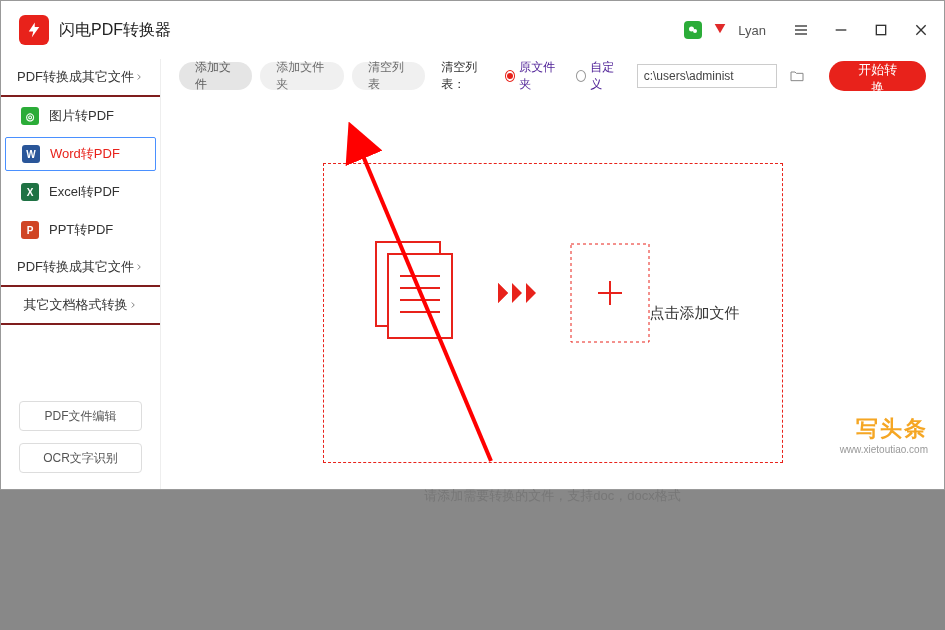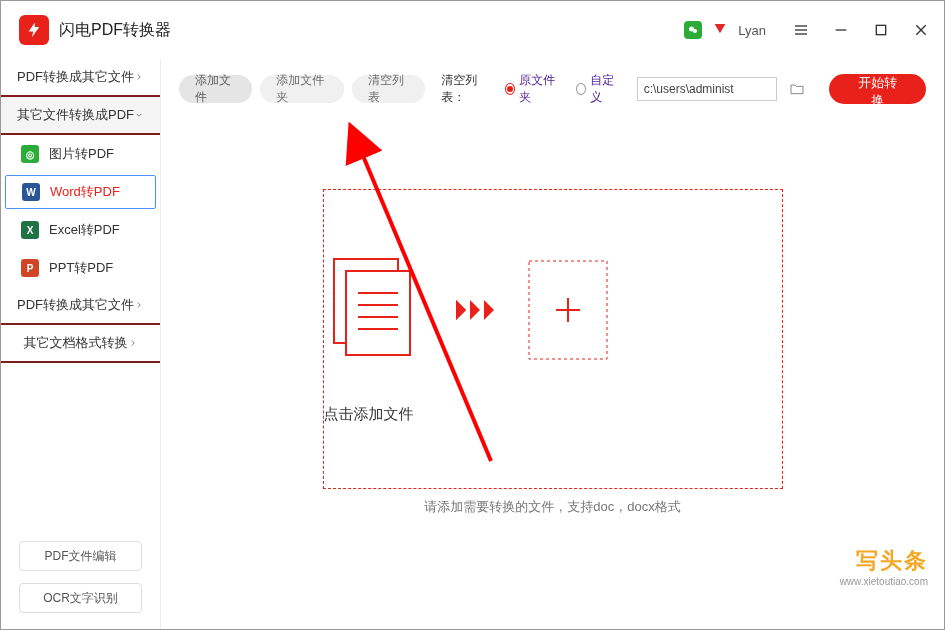--- a/index.html
+++ b/index.html
@@ -1,17 +1,17 @@
 <!DOCTYPE html>
 <html><head>
 <meta charset="utf-8">
 <style>
 * { margin: 0; padding: 0; box-sizing: border-box; }
 body { font-family: "Microsoft YaHei", sans-serif; background: #888; width: 945px; height: 630px; overflow: hidden; }
-.window { width: 945px; height: 630px; background: #fff; border: 1px solid #999; display: flex; flex-direction: column; position: relative; }
+.window { width: 945px; height: 490px; background: #fff; border: 1px solid #999; display: flex; flex-direction: column; position: relative; }
 .titlebar { height: 58px; display: flex; align-items: center; padding: 0 8px 0 18px; }
 .logo { width: 30px; height: 30px; background: #e8221b; border-radius: 6px; display: flex; align-items: center; justify-content: center; color: #fff; font-weight: bold; margin-right: 10px; }
 .app-title { font-size: 16px; color: #222; font-weight: 500; flex: 0 0 auto; }
 .titlebar-spacer { flex: 1; }
 .titlebar-right { display: flex; align-items: center; gap: 10px; }
 .wechat-badge { width: 18px; height: 18px; background: #2bac38; border-radius: 4px; display: flex; align-items: center; justify-content: center; }
 .diamond { width: 16px; height: 16px; color: #e02a2a; }
 .username { font-size: 13px; color: #555; margin-right: 10px; }
 .winbtn { width: 30px; height: 30px; display: flex; align-items: center; justify-content: center; color: #333; cursor: pointer; }
 .winbtn svg { width: 16px; height: 16px; }
@@ -36,28 +36,28 @@
 .toprow-spacer { flex: 1; }
 .outlabel { font-size: 12px; color: #333; margin-right: 4px; }
 .radio { display: flex; align-items: center; gap: 4px; margin-right: 8px; font-size: 12px; color: #4c1d95; cursor: pointer; }
 .rcircle { width: 12px; height: 12px; border: 1px solid #999; border-radius: 50%; display: flex; align-items: center; justify-content: center; }
 .rcircle.sel { border-color: #e8221b; }
 .rcircle.sel::after { content: ""; width: 6px; height: 6px; background: #e8221b; border-radius: 50%; }
 .pathbox { width: 140px; height: 24px; border: 1px solid #ccc; font-size: 12px; padding: 0 6px; color: #444; background: #fff; }
 .folderbtn { width: 24px; height: 24px; border: none; background: transparent; cursor: pointer; display: flex; align-items: center; justify-content: center; color: #888; margin-left: 2px; }
 .startbtn { height: 30px; padding: 0 26px; background: #e8221b; color: #fff; border: none; border-radius: 15px; font-size: 13px; cursor: pointer; margin-left: 14px; }
 .dropzone { flex: 1; display: flex; flex-direction: column; align-items: center; padding-top: 70px; }
-.dashed { border: 1px dashed #e8221b; width: 460px; height: 300px; display: flex; flex-direction: column; align-items: flex-start; justify-content: center; cursor: pointer; }
+.dashed { border: 1px dashed #e8221b; width: 460px; height: 300px; display: flex; align-items: center; justify-content: center; cursor: pointer; }
 .dz-graphics { display: flex; align-items: center; gap: 30px; margin-bottom: 40px; }
 .dz-text { font-size: 15px; color: #333; }
-.hint { margin-top: 9px; font-size: 13px; color: #777; }
+.hint { margin-top: 24px; font-size: 13px; color: #777; }
 .footer { height: 36px; border-top: 1px solid #eee; display: flex; align-items: center; padding: 0 18px; gap: 28px; font-size: 12px; color: #555; }
 .flink { display: flex; align-items: center; gap: 6px; cursor: pointer; }
 .flink svg { width: 16px; height: 16px; }
-.watermark { position: absolute; right: 16px; bottom: 42px; text-align: right; pointer-events: none; }
+.watermark { position: absolute; right: 16px; bottom: 34px; text-align: right; pointer-events: none; }
 .wm1 { font-size: 22px; color: #f5a623; font-family: "STKaiti","KaiTi",serif; font-weight: bold; letter-spacing: 2px; }
 .wm2 { font-size: 10px; color: #999; }
 .arrow-overlay { position: absolute; left: 160px; top: 62px; pointer-events: none; z-index: 50; }
 </style>
 </head>
 <body>
 
 <div class="window">
 
   <div class="titlebar">
@@ -107,26 +107,20 @@
     </div>
   </div>
 
   <div class="body">
 
     <div class="sidebar">
       <div class="cat">
         <span>PDF转换成其它文件</span>
         <svg class="chev" viewBox="0 0 24 24" fill="none" stroke="#666" stroke-width="2">
             <polyline points="9 6 15 12 9 18"></polyline>
-          </svg>
-      </div>
-      <div class="cat expanded">
-        <span>其它文件转换成PDF</span>
-        <svg class="chev" viewBox="0 0 24 24" fill="none" stroke="#666" stroke-width="2">
-            <polyline points="6 9 12 15 18 9"></polyline>
           </svg>
       </div>
       <div class="sub">
         <div class="fi img">◎</div>
         <span>图片转PDF</span>
       </div>
       <div class="sub active">
         <div class="fi word">W</div>
         <span>Word转PDF</span>
       </div>

